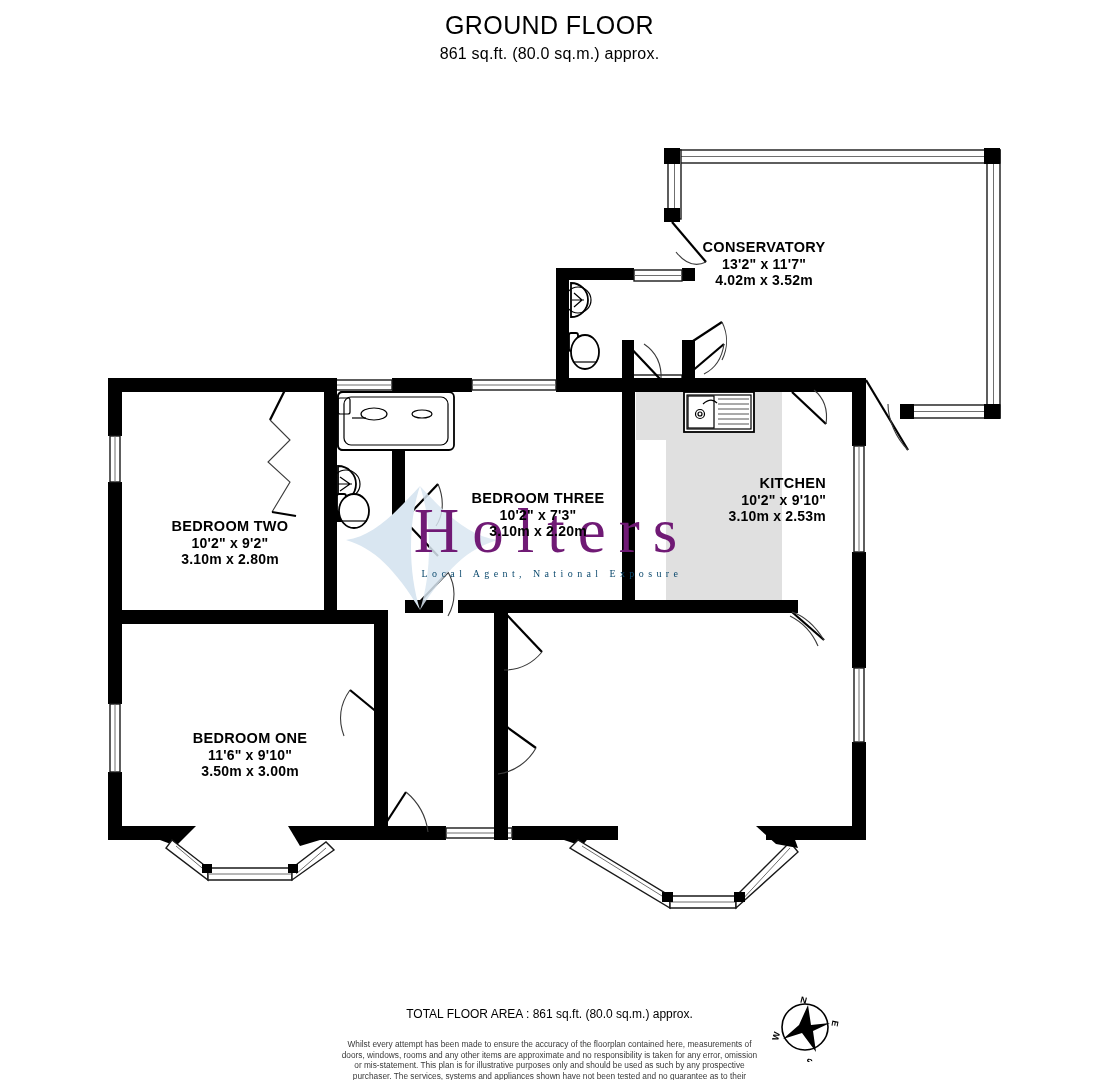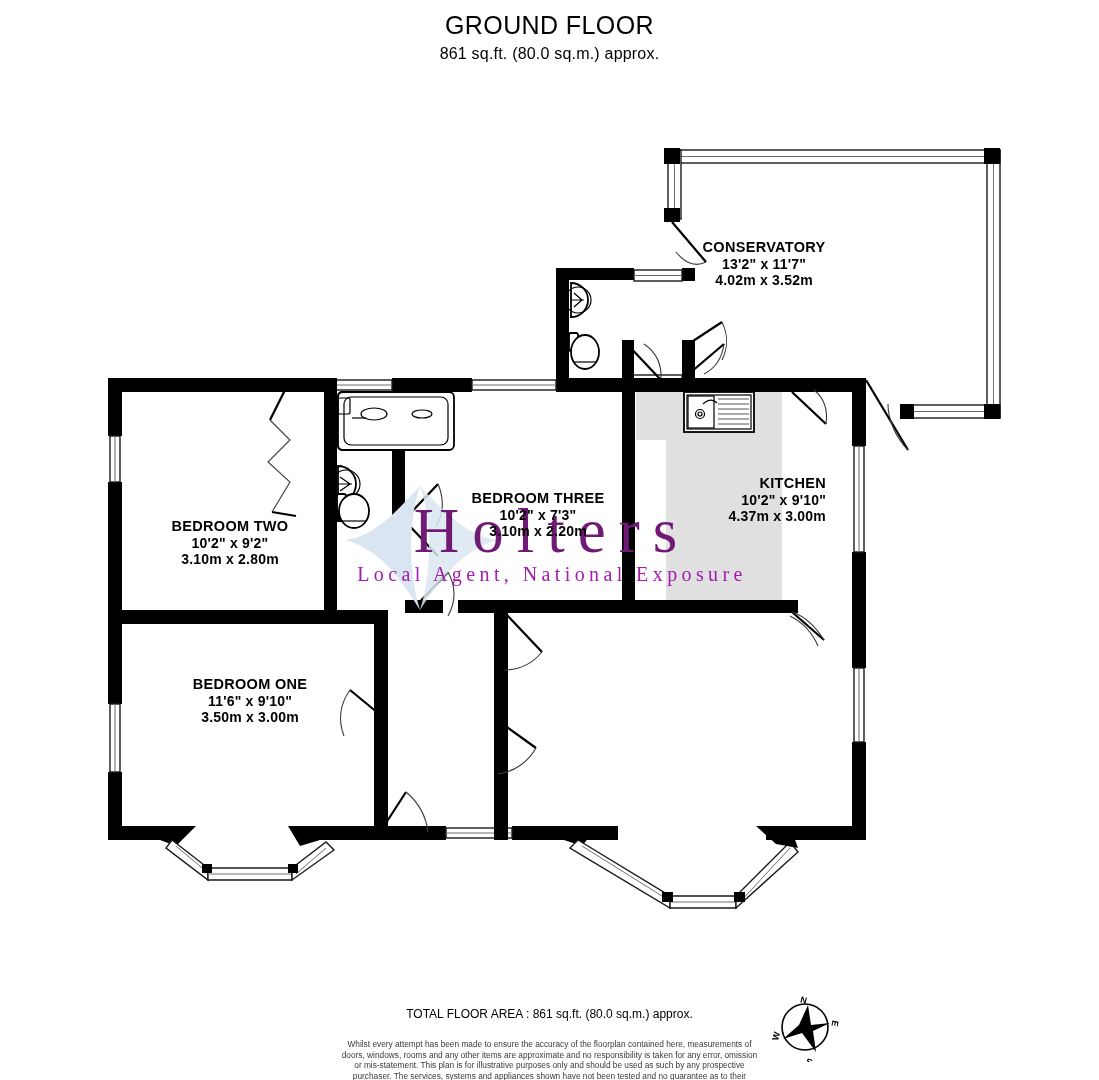--- a/index.html
+++ b/index.html
@@ -20,22 +20,22 @@
   .door-leaf{stroke:#000;stroke-width:2.2;fill:none;}
   .fixture{fill:#ffffff;stroke:#000;stroke-width:1.8;}
   .fixture-thin{fill:none;stroke:#000;stroke-width:1.2;}
   .counter{fill:#e0e0e0;}
   .drain-line{stroke:#555;stroke-width:1;fill:none;}
 
   .wm{position:absolute;left:322px;top:498px;width:460px;
       text-align:center;pointer-events:none;}
   .wm-name{font-family:"Liberation Serif",serif;font-size:63px;
            letter-spacing:13px;color:#701a75;line-height:66px;}
-  .wm-tag{font-family:"Liberation Serif",serif;font-size:20px;
-          letter-spacing:4.4px;color:#a21caf;line-height:20px;}
+  .wm-tag{font-family:"Liberation Serif",serif;font-size:10px;
+          letter-spacing:4.4px;color:#0c4a6e;line-height:20px;}
   .wm-petals{position:absolute;left:322px;top:478px;width:200px;height:140px;}
 
   .roomlabel{position:absolute;text-align:center;font-weight:bold;
              line-height:16.5px;white-space:nowrap;}
   .rl1{font-size:14.5px;letter-spacing:.3px;}
   .rl2{font-size:14px;letter-spacing:.2px;}
 
   .footer{position:absolute;left:0;top:1006px;width:1099px;text-align:center;}
   .ftot{font-size:12px;line-height:16px;}
   .fdis{font-size:8.3px;line-height:10.6px;color:#3a3a3a;max-width:420px;
@@ -324,30 +324,30 @@
 
   <div class="roomlabel" style="left:443px;top:490px;width:190px;">
     <div class="rl1">BEDROOM THREE</div>
     <div class="rl2">10'2"  x 7'3"</div>
     <div class="rl2">3.10m  x 2.20m</div>
   </div>
 
   <div class="roomlabel" style="left:656px;top:475px;width:170px;text-align:right;">
     <div class="rl1">KITCHEN</div>
     <div class="rl2">10'2"  x 9'10"</div>
-    <div class="rl2">4.37m  x 3.00m</div>
+    <div class="rl2">3.10m  x 2.53m</div>
   </div>
 
   <div class="roomlabel" style="left:135px;top:518px;width:190px;">
     <div class="rl1">BEDROOM TWO</div>
     <div class="rl2">10'2"  x 9'2"</div>
     <div class="rl2">3.10m  x 2.80m</div>
   </div>
 
-  <div class="roomlabel" style="left:155px;top:676px;width:190px;">
+  <div class="roomlabel" style="left:155px;top:730px;width:190px;">
     <div class="rl1">BEDROOM ONE</div>
     <div class="rl2">11'6"  x 9'10"</div>
     <div class="rl2">3.50m  x 3.00m</div>
   </div>
 
 
   <div class="footer">
     <div class="ftot">TOTAL FLOOR AREA : 861 sq.ft. (80.0 sq.m.) approx.</div>
     <div class="fdis">Whilst every attempt has been made to ensure the accuracy of the floorplan contained here, measurements of doors, windows, rooms and any other items are approximate and no responsibility is taken for any error, omission or mis-statement. This plan is for illustrative purposes only and should be used as such by any prospective purchaser. The services, systems and appliances shown have not been tested and no guarantee as to their operability or efficiency can be given.</div>
     <div class="fmade">Made with Metropix ©2026</div>

